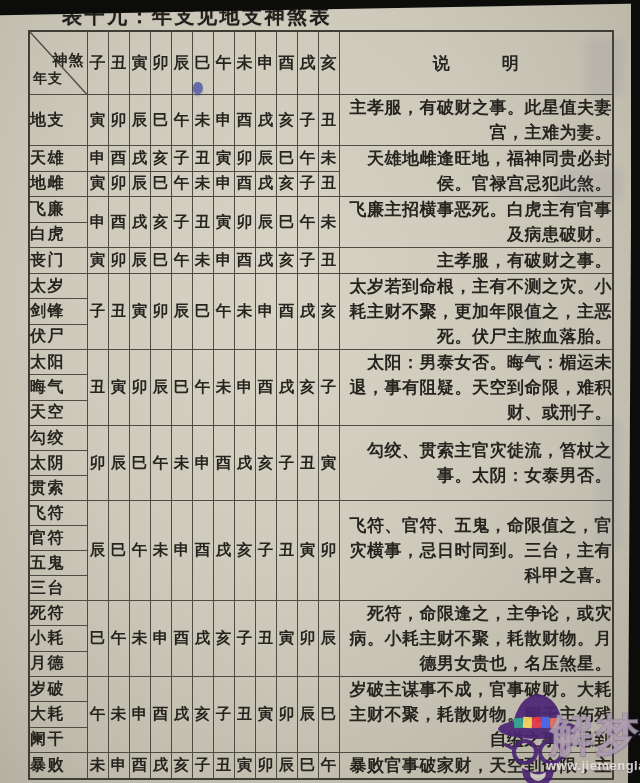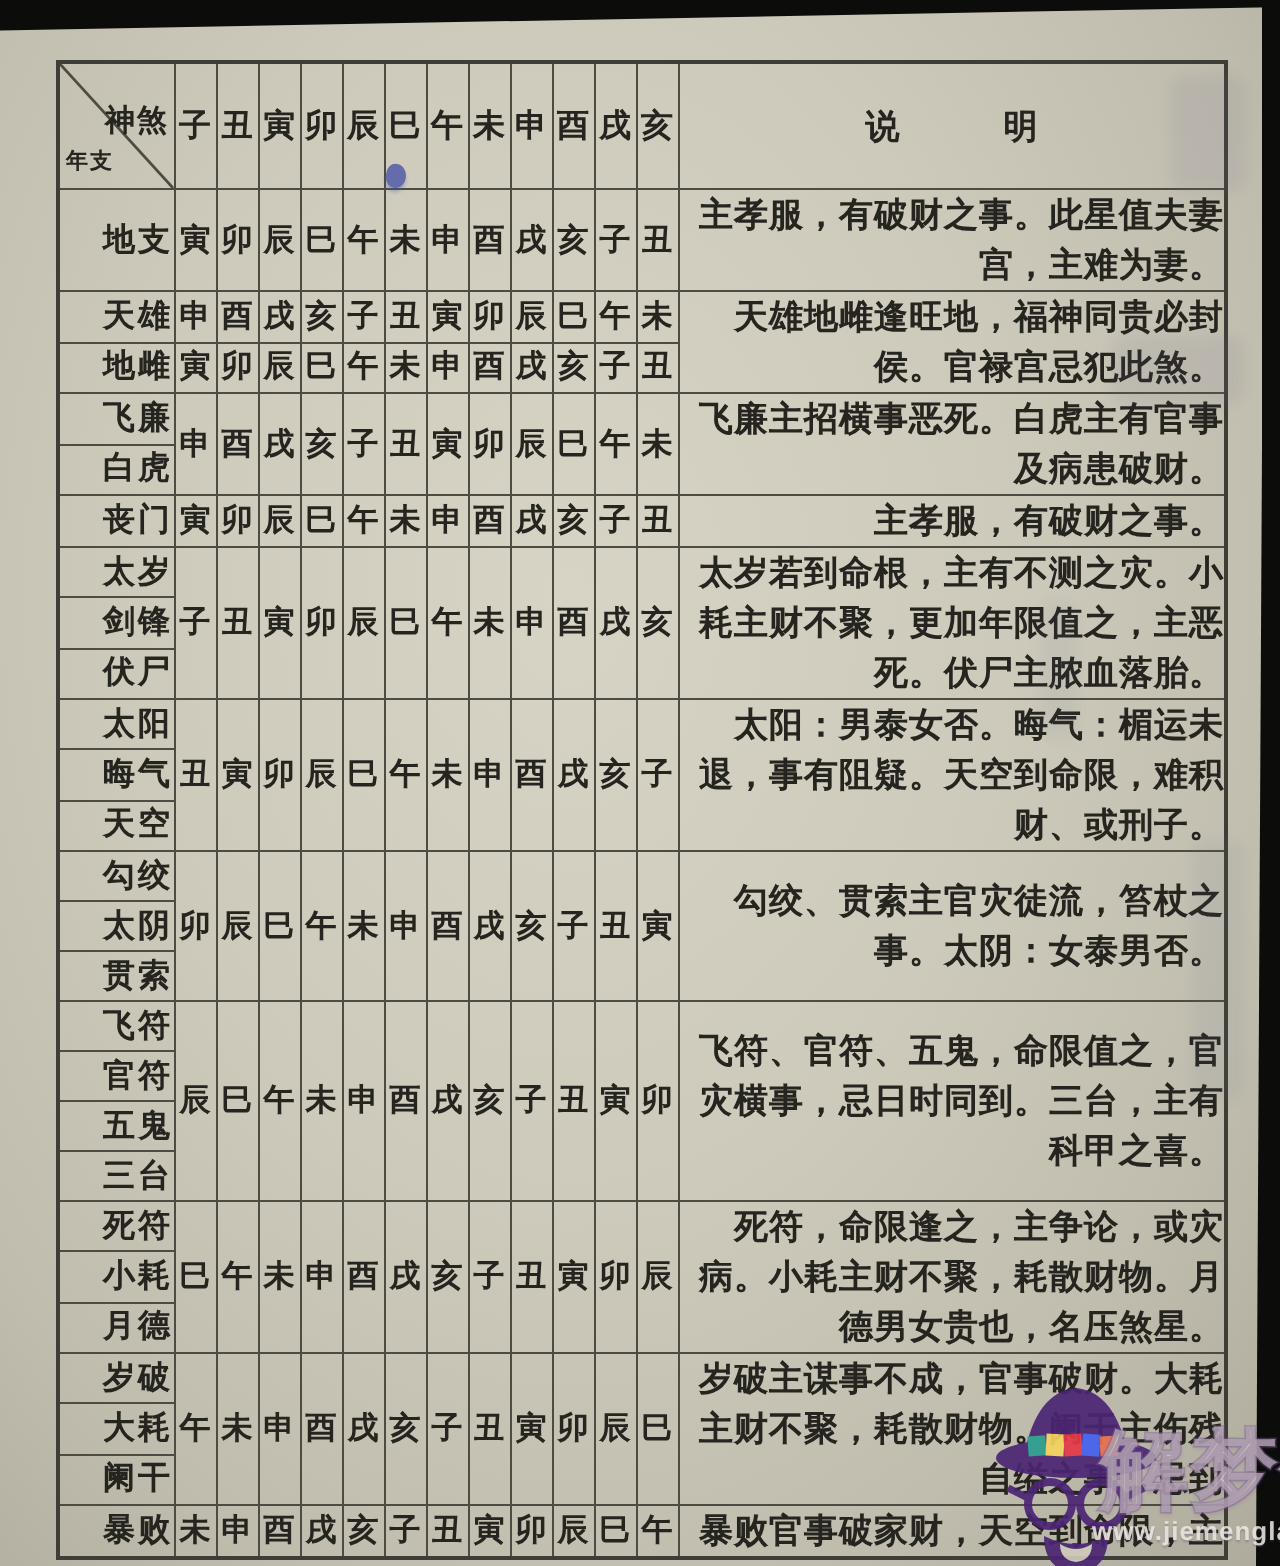--- a/index.html
+++ b/index.html
@@ -35,26 +35,26 @@
   table.shensha col.c-branch{width:21px;}
   table.shensha col.c-desc{width:274px;}
   table.shensha th,table.shensha td{
     border:1px solid #4d4b42;color:#26241f;
     font-weight:600;padding:0;background:transparent;
   }
   table.shensha{border:2px solid #3f3e36;}
   th.corner-cell{position:relative;height:62px;padding:0;}
   th.corner-cell svg{position:absolute;left:0;top:0;width:100%;height:100%;}
   th.corner-cell .corner-tr{position:absolute;right:2px;top:7px;font-size:15px;letter-spacing:1px;margin-top:12px;}
-  th.corner-cell .corner-bl{position:absolute;left:3px;bottom:6px;font-size:11px;letter-spacing:1px;}
+  th.corner-cell .corner-bl{position:absolute;left:3px;bottom:6px;font-size:14px;letter-spacing:1px;}
   th.branch-head{font-size:16px;text-align:center;vertical-align:middle;}
   th.desc-head{font-size:17px;vertical-align:middle;}
   th.desc-head .wrap{display:flex;justify-content:center;gap:52px;}
   td.label-cell{
-    height:24px;text-align:right;vertical-align:middle;
+    height:24px;text-align:left;vertical-align:middle;
     font-size:16px;letter-spacing:1.5px;white-space:nowrap;
   }
   td.branch-cell{text-align:center;vertical-align:middle;font-size:15.5px;}
   td.desc-cell{
     text-align:right;vertical-align:middle;
     font-size:17px;line-height:25px;letter-spacing:.5px;
     padding:2px 4px 2px 9px;
   }
   .pen-mark{
     position:absolute;left:193px;top:82px;width:10px;height:12px;z-index:4;
@@ -80,20 +80,21 @@
     position:absolute;left:58px;top:76px;font-size:13px;font-weight:700;
     color:rgba(238,235,226,.85);letter-spacing:.5px;white-space:nowrap;
     text-shadow:0 1px 1px rgba(90,60,120,.3);
     font-family:"Liberation Sans","DejaVu Sans",sans-serif;
   }
 </style>
 </head>
 <body>
 
 <div class="paper">
+  <div class="page-title">表十九：年支见地支神煞表</div>
 
   <table class="shensha">
     <colgroup>
       <col class="c-label">
       <col class="c-branch">
         <col class="c-branch">
         <col class="c-branch">
         <col class="c-branch">
       <col class="c-branch">
         <col class="c-branch">

